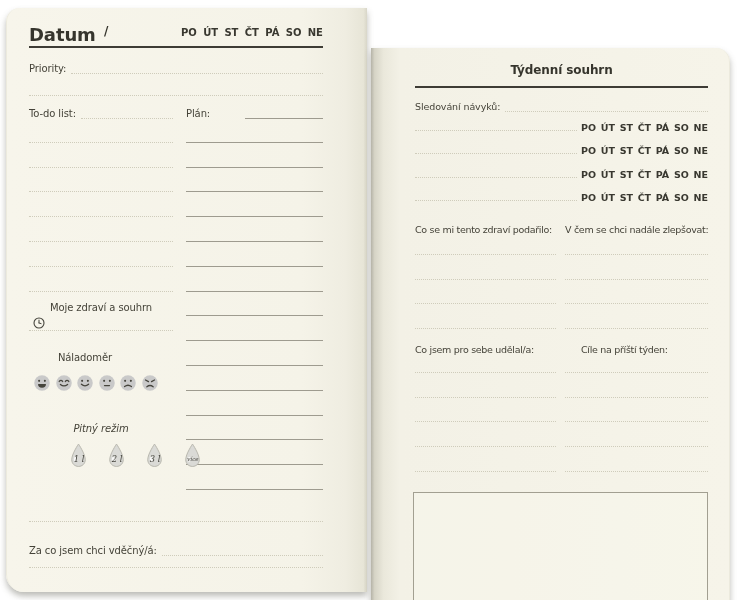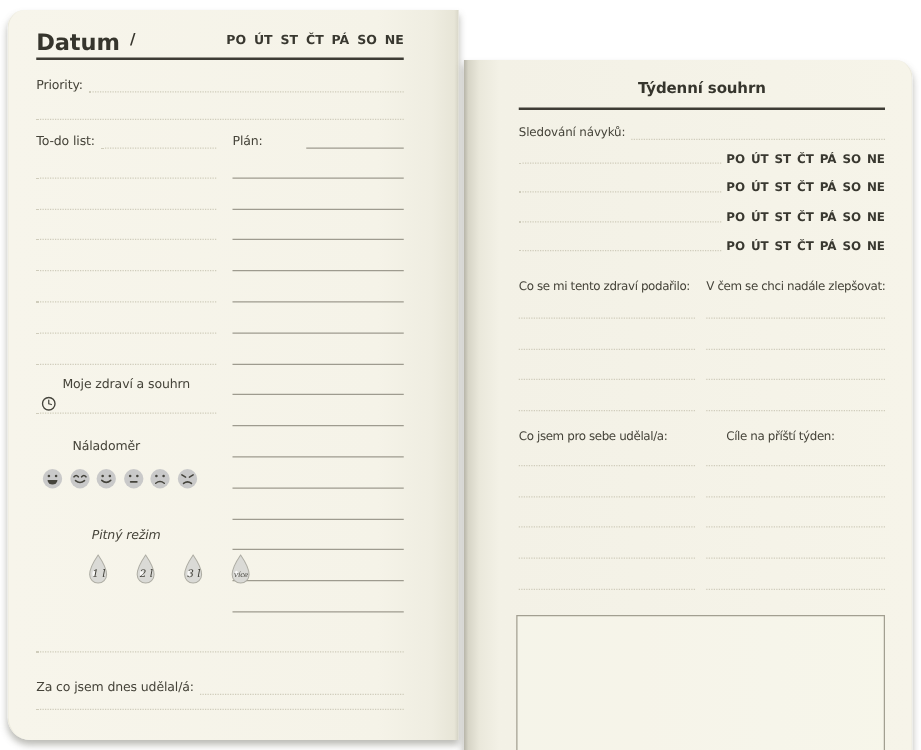--- a/index.html
+++ b/index.html
@@ -163,21 +163,21 @@
       <svg width="19" height="25" viewBox="0 0 18 24">
         <path d="M9,1 C9,1 2.5,10.5 2.5,16 C2.5,19.8 5.4,22.5 9,22.5 C12.6,22.5 15.5,19.8 15.5,16 C15.5,10.5 9,1 9,1 Z" fill="#dadad6" stroke="#aeada4" stroke-width="0.8"></path>
         <ellipse cx="5.8" cy="15.5" rx="1.2" ry="2.4" fill="rgba(255,255,255,0.8)"></ellipse>
         <text x="9.4" y="17.6" text-anchor="middle" font-size="5.4" font-style="italic" font-family="DejaVu Serif, serif" fill="#3f3e37">více</text>
       </svg>
     </div>
 
     <div class="dotline" style="top:513px;left:22px;width:294px;"></div>
 
     <div class="lrow" style="top:535px;left:22px;width:294px;">
-      <span class="lbl">Za co jsem dnes udělal/á:</span>
+      <span class="lbl">Za co jsem chci vděčný/á:</span>
       <div class="fill"></div>
     </div>
     <div class="dotline" style="top:559px;left:22px;width:294px;"></div>
   </div>
 
   <div class="page page-right">
     <div class="abs lbl bold center title" style="top:15px;left:44px;width:293px;">Týdenní souhrn</div>
     <div class="rule" style="top:38px;left:44px;width:293px;height:1.5px;"></div>
 
     <div class="lrow" style="top:51px;left:44px;width:293px;">

